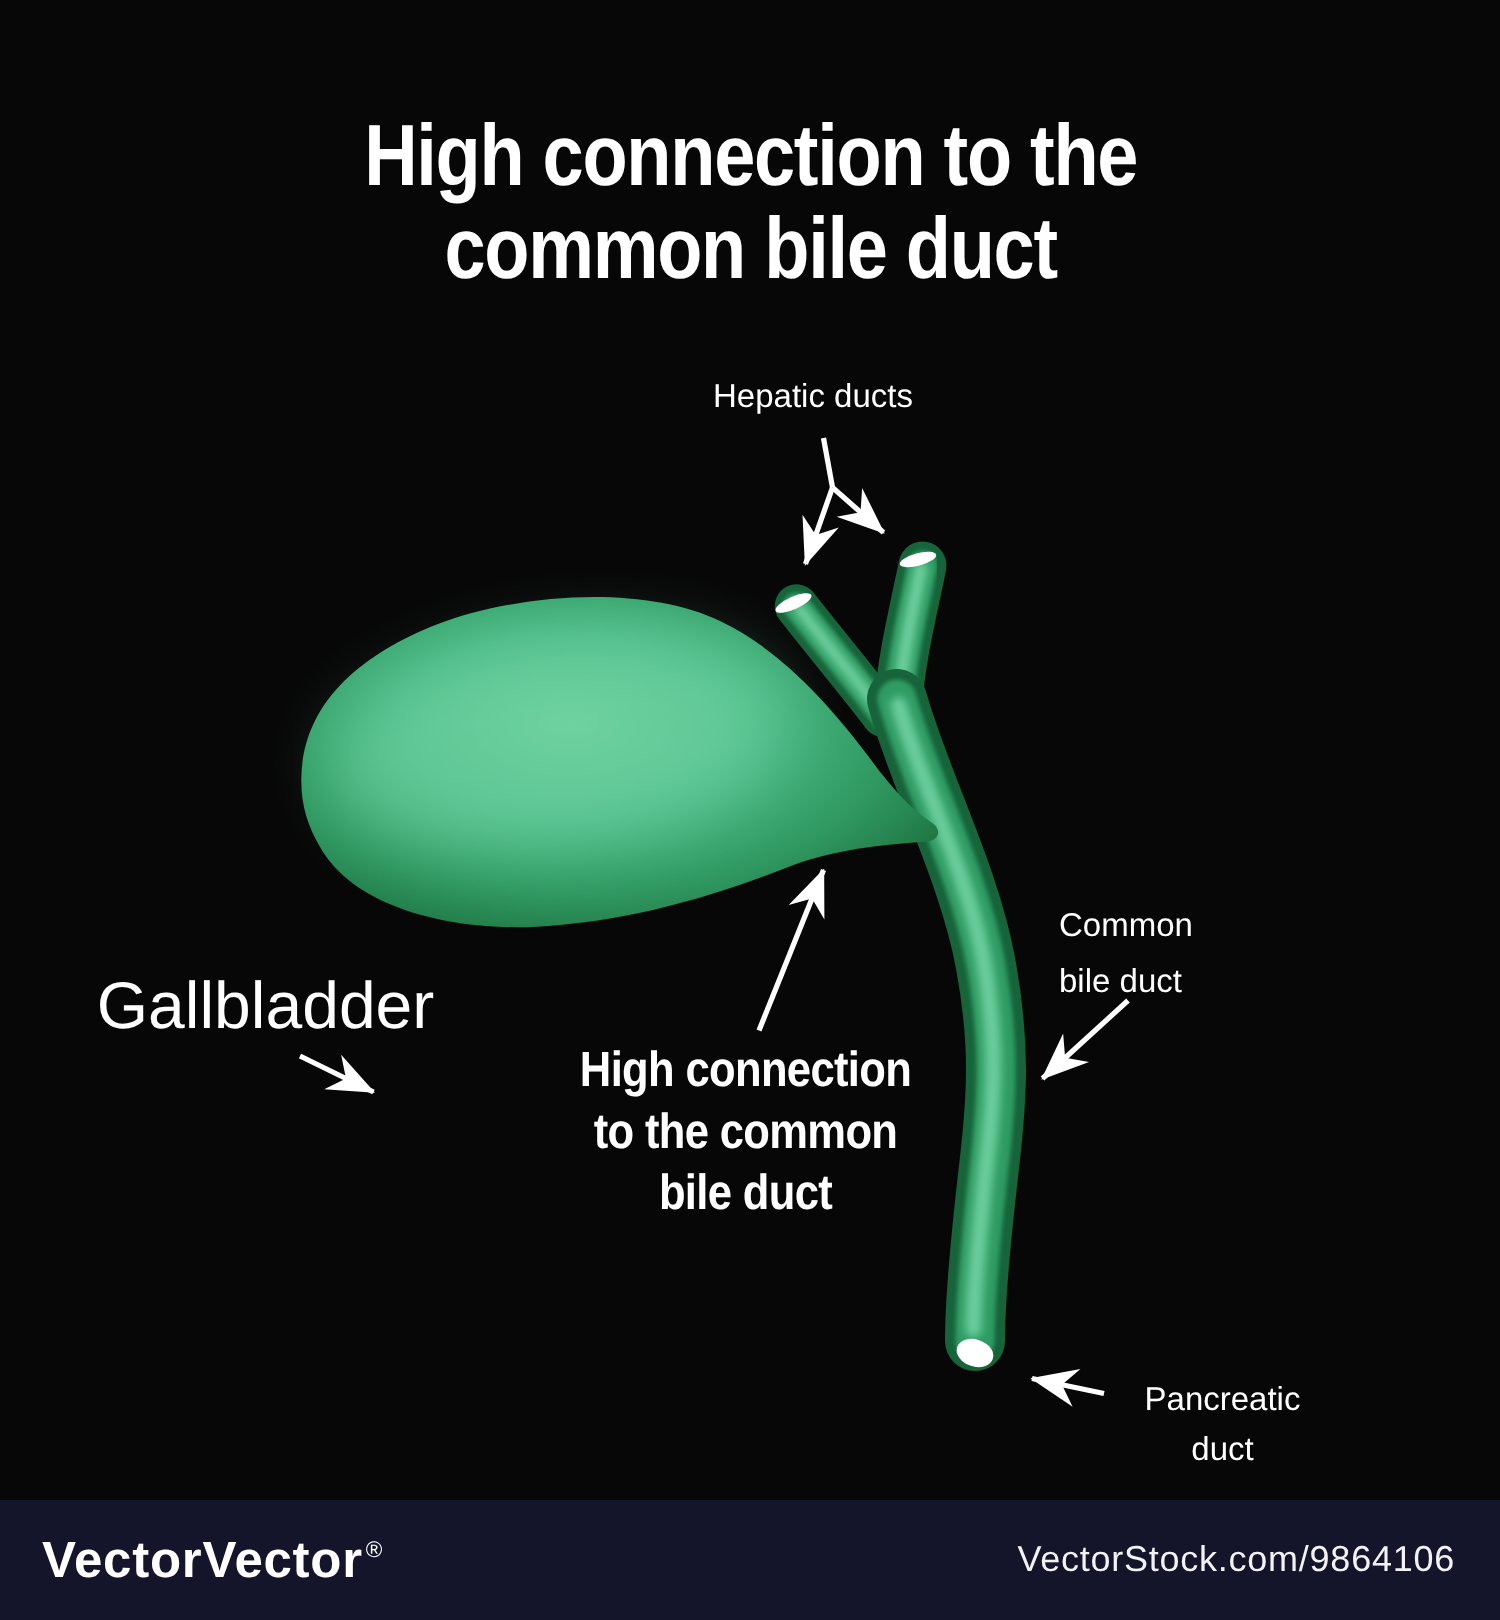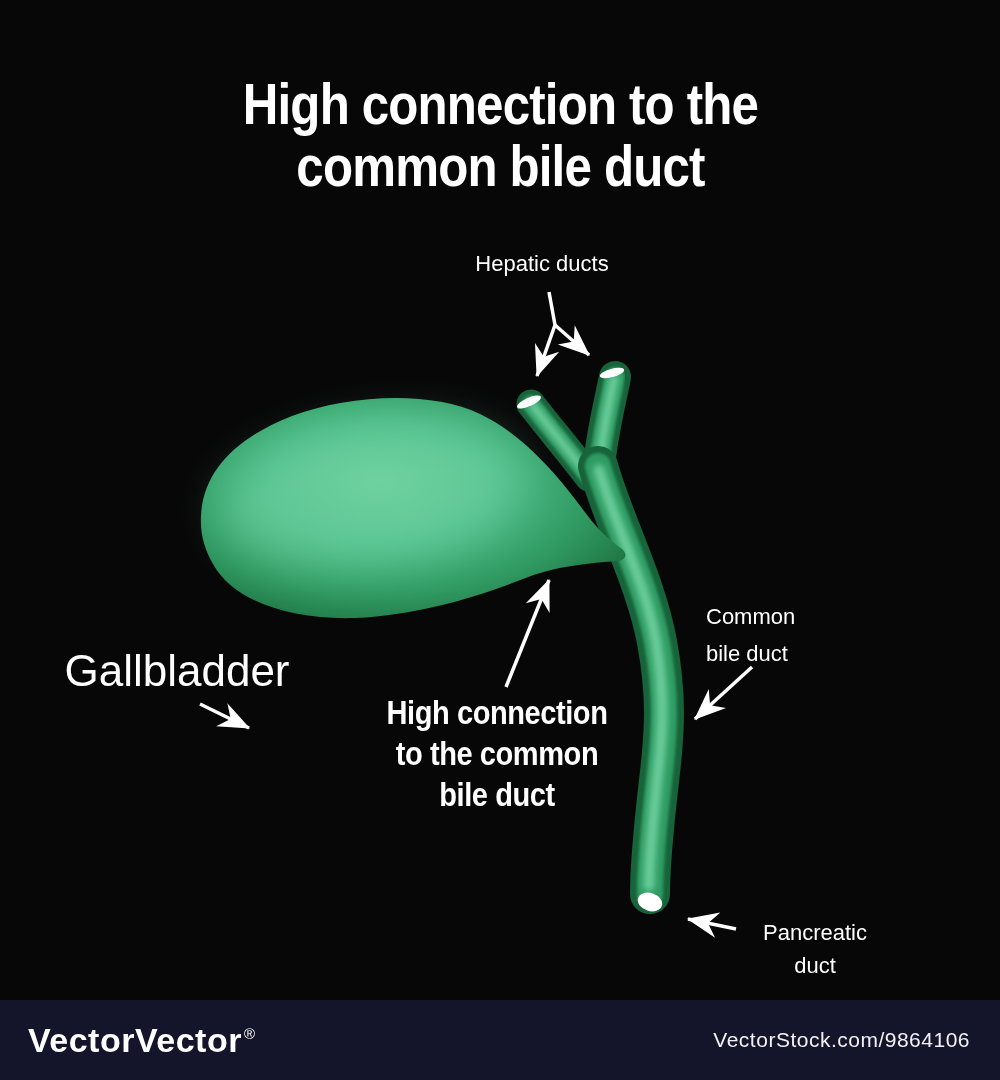--- a/index.html
+++ b/index.html
@@ -43,21 +43,21 @@
   .footer{
     position:absolute;left:0;bottom:0;width:1000px;height:80px;
     background:var(--footer);
     display:flex;align-items:center;justify-content:space-between;
     padding:0 30px 0 28px;
   }
   .brand{font-size:34px;letter-spacing:.5px;display:flex;align-items:baseline;}
   .brand .light{font-weight:700;}
   .brand .bold{font-weight:700;}
   .brand sup{font-size:15px;position:relative;top:-13px;margin-left:2px;font-weight:400;}
-  .attribution{font-size:21px;letter-spacing:.5px;font-weight:400;color:#f2f2f6;}
+  .attribution{font-size:24px;letter-spacing:.5px;font-weight:400;color:#f2f2f6;}
 </style>
 </head>
 <body>
 
 <div class="stage">
 
   <svg class="figure" width="1000" height="1080" viewBox="0 0 1000 1080">
     <defs>
       <radialGradient id="gbGrad" cx="0.44" cy="0.42" r="0.78" fx="0.42" fy="0.38">
         <stop offset="0" stop-color="#68cf9c"></stop>

